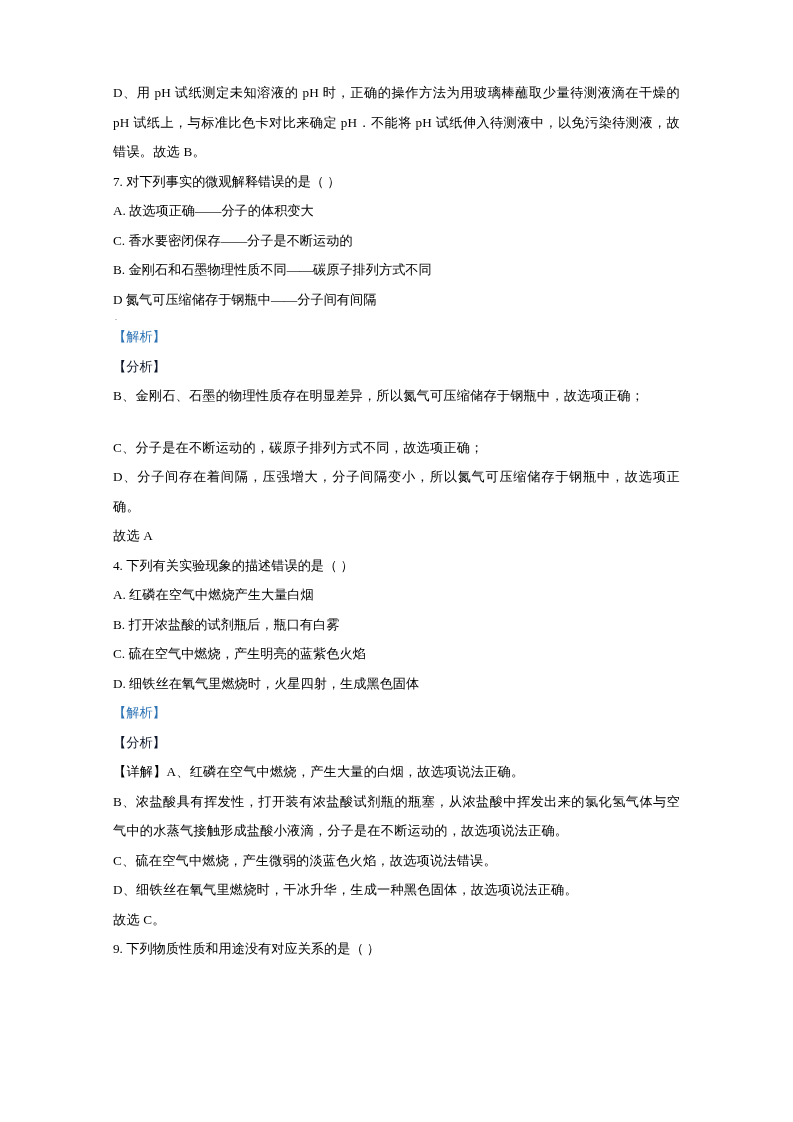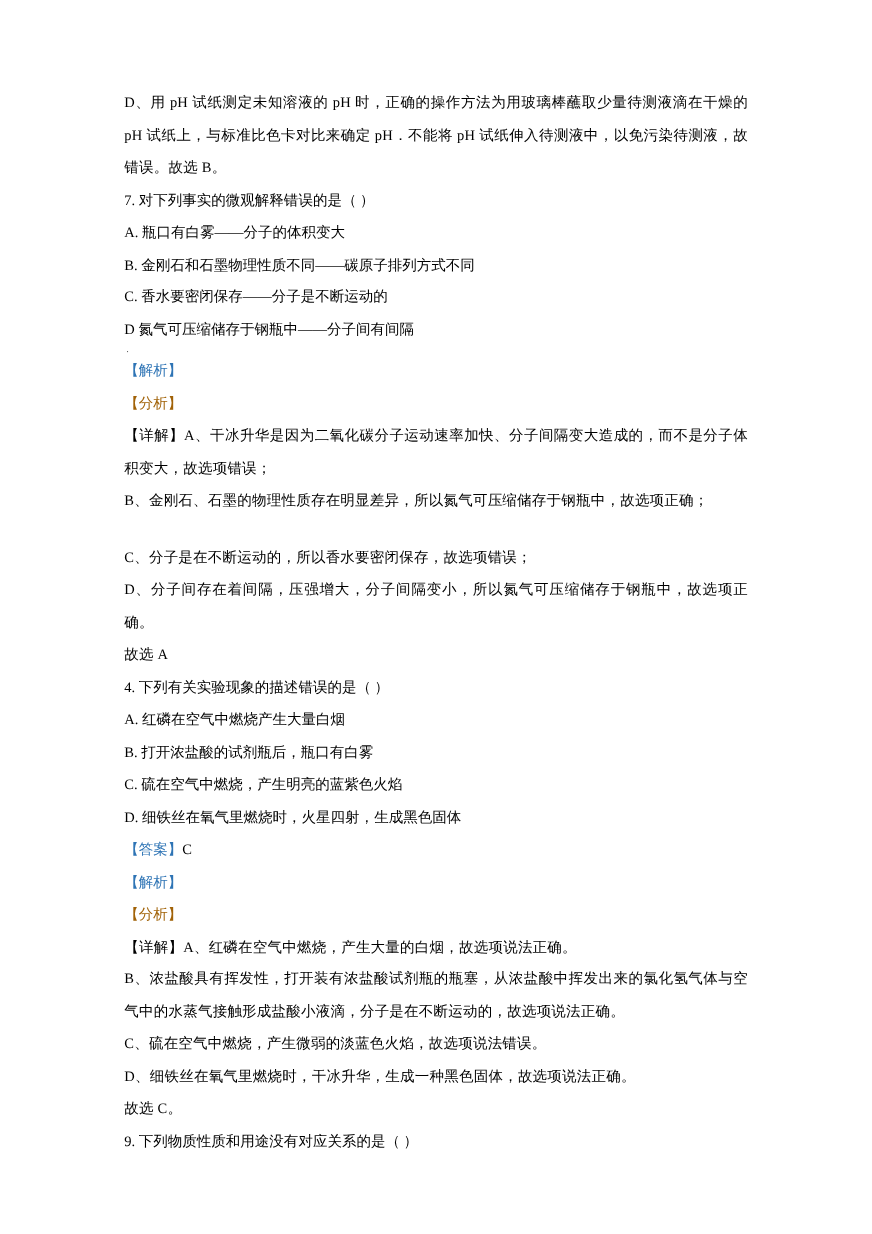--- a/index.html
+++ b/index.html
@@ -49,65 +49,63 @@
     line-height: 29.5px;
     margin: 0;
   }
   .tag .ans {
     color: #000000;
   }
   .analysis-head {
     font-size: 13.2px;
     line-height: 29.5px;
     margin: 0;
-    color: #a16207;
+    color: #0f172a;
   }
   .spacer-md { height: 22px; }
   .tiny-dot {
     font-size: 8px;
     line-height: 8px;
     color: #333;
     margin: 0;
     padding-left: 2px;
   }
 </style>
 </head>
 <body>
 
 <div class="page">
   <div class="doc">
 
     <p class="para">D、用 pH 试纸测定未知溶液的 pH 时，正确的操作方法为用玻璃棒蘸取少量待测液滴在干燥的 pH 试纸上，与标准比色卡对比来确定 pH．不能将 pH 试纸伸入待测液中，以免污染待测液，故错误。故选 B。</p>
 
     <p class="q-line">7. 对下列事实的微观解释错误的是（      ）</p>
-    <p class="opt">A. 瓶口有白雾——分子的体积变大</p>
+    <p class="opt">A. 故选项正确——分子的体积变大</p>
+    <p class="opt">C. 香水要密闭保存——分子是不断运动的</p>
     <p class="opt">B. 金刚石和石墨物理性质不同——碳原子排列方式不同</p>
-    <p class="opt">C. 香水要密闭保存——分子是不断运动的</p>
     <p class="opt">D  氮气可压缩储存于钢瓶中——分子间有间隔</p>
     <p class="tiny-dot">.</p>
 
 
     <p class="tag"><span>【解析】</span></p>
 
     <p class="analysis-head">【分析】</p>
 
-    <p class="para">【详解】A、干冰升华是因为二氧化碳分子运动速率加快、分子间隔变大造成的，而不是分子体积变大，故选项错误；</p>
     <p class="para">B、金刚石、石墨的物理性质存在明显差异，所以氮气可压缩储存于钢瓶中，故选项正确；</p>
     <div class="spacer-md"></div>
-    <p class="para">C、分子是在不断运动的，所以香水要密闭保存，故选项错误；</p>
+    <p class="para">C、分子是在不断运动的，碳原子排列方式不同，故选项正确；</p>
     <p class="para">D、分子间存在着间隔，压强增大，分子间隔变小，所以氮气可压缩储存于钢瓶中，故选项正确。</p>
     <p class="para">故选 A</p>
 
     <p class="q-line">4. 下列有关实验现象的描述错误的是（      ）</p>
     <p class="opt">A. 红磷在空气中燃烧产生大量白烟</p>
     <p class="opt">B. 打开浓盐酸的试剂瓶后，瓶口有白雾</p>
     <p class="opt">C. 硫在空气中燃烧，产生明亮的蓝紫色火焰</p>
     <p class="opt">D. 细铁丝在氧气里燃烧时，火星四射，生成黑色固体</p>
 
-    <p class="tag"><span>【答案】</span><span class="ans">C</span></p>
 
     <p class="tag"><span>【解析】</span></p>
 
     <p class="analysis-head">【分析】</p>
 
     <p class="para">【详解】A、红磷在空气中燃烧，产生大量的白烟，故选项说法正确。</p>
     <p class="para">B、浓盐酸具有挥发性，打开装有浓盐酸试剂瓶的瓶塞，从浓盐酸中挥发出来的氯化氢气体与空气中的水蒸气接触形成盐酸小液滴，分子是在不断运动的，故选项说法正确。</p>
     <p class="para">C、硫在空气中燃烧，产生微弱的淡蓝色火焰，故选项说法错误。</p>
     <p class="para">D、细铁丝在氧气里燃烧时，干冰升华，生成一种黑色固体，故选项说法正确。</p>
     <p class="para">故选 C。</p>

